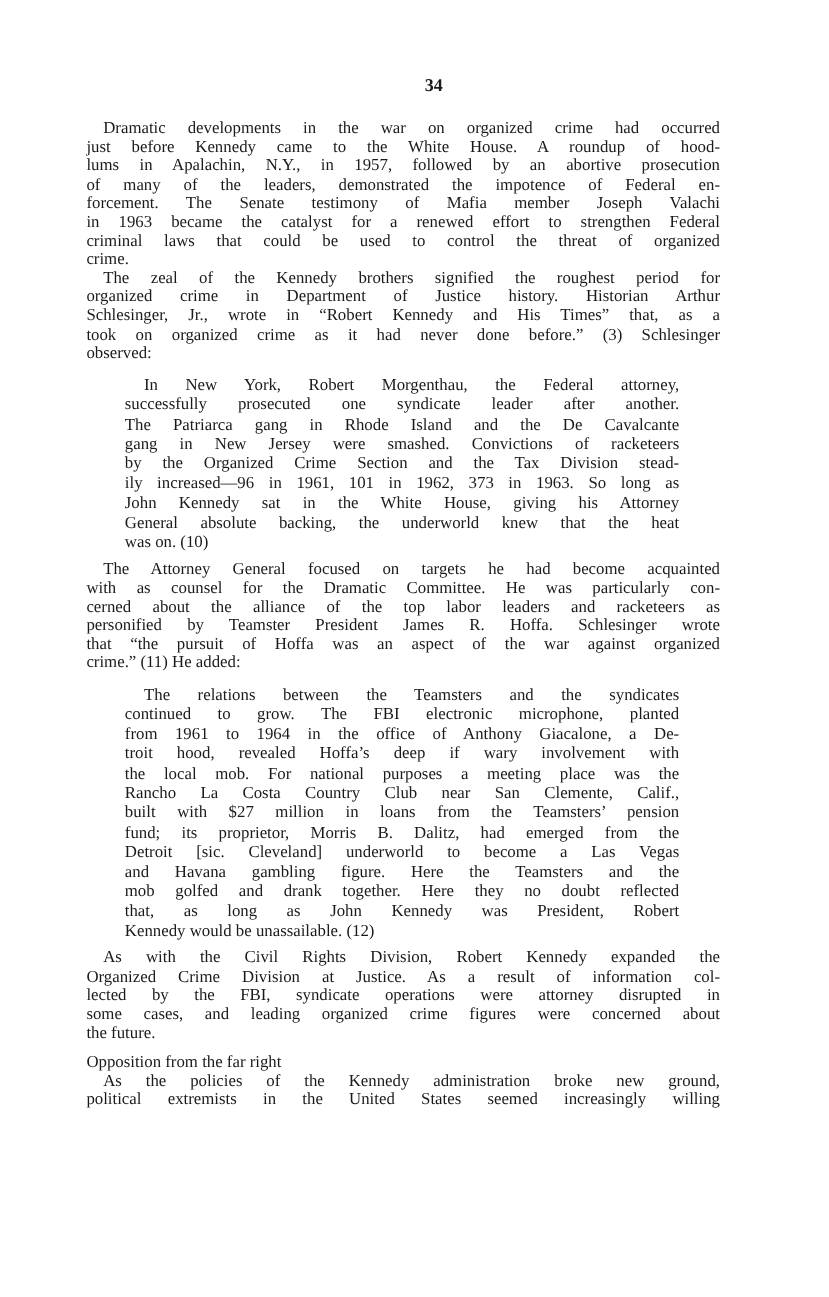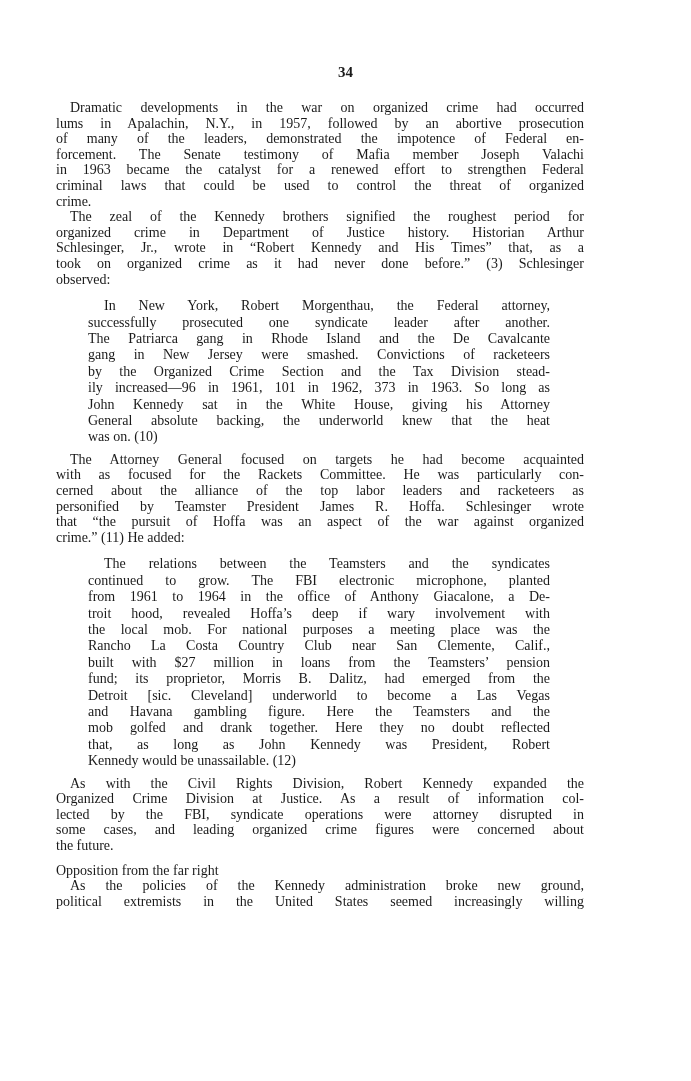--- a/index.html
+++ b/index.html
@@ -1,18 +1,18 @@
 <!DOCTYPE html>
 <html><head>
 <meta charset="utf-8">
 <style>
   html, body { margin: 0; padding: 0; background: #ffffff; }
   body { width: 691px; height: 1081px; position: relative; overflow: hidden;
          font-family: "DejaVu Serif", "Liberation Serif", serif; color: #1a1a1a; }
-  .page { position: absolute; left: 0; top: 0; width: 560px; height: 1081px; }
+  .page { position: absolute; left: 16px; top: 0; width: 560px; height: 1081px; }
   .page-number { position: absolute; top: 64px; left: 0; width: 691px; text-align: center;
                  font-weight: bold; font-size: 15px; font-family: "Liberation Serif", serif; }
   .column { position: absolute; left: 56px; top: 100px; width: 528px;
             font-family: "Liberation Serif", serif; font-size: 14px; line-height: 15.6px; }
   .column p { margin: 0; text-align: justify; }
   .para { text-indent: 14px; }
   .quote { margin: 0 34px 0 32px !important; line-height: 16.4px; text-indent: 16px; }
   .quote-wrap { margin-top: 11px; margin-bottom: 6px; }
   .line { display: block; white-space: nowrap; text-align: justify; text-align-last: justify; }
   .line.last { text-align-last: left; }
@@ -21,20 +21,21 @@
 </head>
 <body>
 
 <div class="page">
   <div class="page-number">34</div>
 
   <div class="column">
 
     <p class="para">
       <span class="line">Dramatic developments in the war on organized crime had occurred</span>
+      <span class="line" style="text-indent:0">just before Kennedy came to the White House. A roundup of hood-</span>
       <span class="line" style="text-indent:0">lums in Apalachin, N.Y., in 1957, followed by an abortive prosecution</span>
       <span class="line" style="text-indent:0">of many of the leaders, demonstrated the impotence of Federal en-</span>
       <span class="line" style="text-indent:0">forcement. The Senate testimony of Mafia member Joseph Valachi</span>
       <span class="line" style="text-indent:0">in 1963 became the catalyst for a renewed effort to strengthen Federal</span>
       <span class="line" style="text-indent:0">criminal laws that could be used to control the threat of organized</span>
       <span class="line last" style="text-indent:0">crime.</span>
     </p>
 
     <p class="para">
       <span class="line">The zeal of the Kennedy brothers signified the roughest period for</span>
@@ -53,21 +54,21 @@
         <span class="line" style="text-indent:0">by the Organized Crime Section and the Tax Division stead-</span>
         <span class="line" style="text-indent:0">ily increased—96 in 1961, 101 in 1962, 373 in 1963. So long as</span>
         <span class="line" style="text-indent:0">John Kennedy sat in the White House, giving his Attorney</span>
         <span class="line" style="text-indent:0">General absolute backing, the underworld knew that the heat</span>
         <span class="line last" style="text-indent:0">was on. (10)</span>
       </p>
     </div>
 
     <p class="para">
       <span class="line">The Attorney General focused on targets he had become acquainted</span>
-      <span class="line" style="text-indent:0">with as focused for the Rackets Committee. He was particularly con-</span>
+      <span class="line" style="text-indent:0">with as counsel for the Dramatic Committee. He was particularly con-</span>
       <span class="line" style="text-indent:0">cerned about the alliance of the top labor leaders and racketeers as</span>
       <span class="line" style="text-indent:0">personified by Teamster President James R. Hoffa. Schlesinger wrote</span>
       <span class="line" style="text-indent:0">that “the pursuit of Hoffa was an aspect of the war against organized</span>
       <span class="line last" style="text-indent:0">crime.” (11) He added:</span>
     </p>
 
     <div class="quote-wrap">
       <p class="quote">
         <span class="line">The relations between the Teamsters and the syndicates</span>
         <span class="line" style="text-indent:0">continued to grow. The FBI electronic microphone, planted</span>

